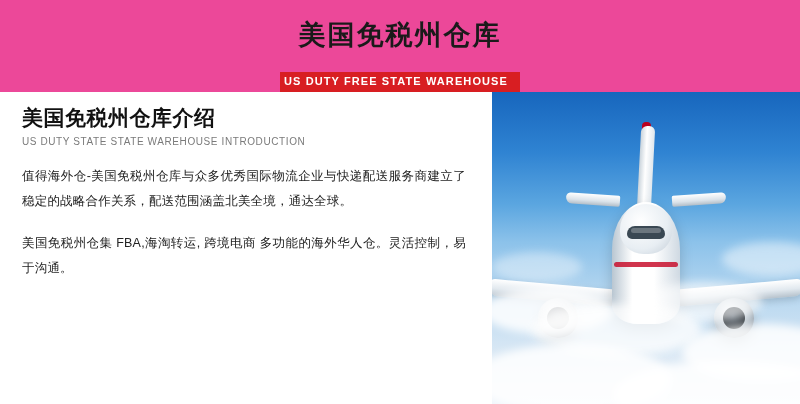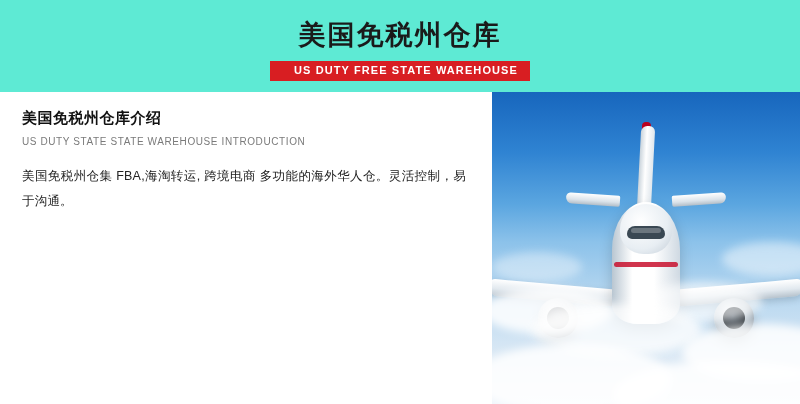--- a/index.html
+++ b/index.html
@@ -7,45 +7,45 @@
     margin: 0; padding: 0;
     width: 800px; height: 404px;
     background: #ffffff;
     font-family: "Liberation Sans", sans-serif;
     overflow: hidden;
   }
   .page {
     position: relative;
     width: 800px;
     height: 404px;
-    background: #5eead4;
+    background: #ec4899;
   }
 
   
   .header {
     width: 100%;
     padding-top: 18px;
     text-align: center;
   }
   .header-title {
     font-size: 27px;
     font-weight: bold;
     color: #1a1a1a;
     letter-spacing: 2px;
     line-height: 34px;
   }
   .header-sub {
     display: inline-block;
-    margin-top: 9px;
+    margin-top: 20px;
     background: #d81e22;
     color: #ffffff;
     font-size: 11px;
     font-weight: bold;
     letter-spacing: 1.1px;
-    padding: 3px 12px 4px 24px;
+    padding: 3px 12px 4px 4px;
     line-height: 13px;
     text-align: center;
   }
 
   
   .content {
     position: absolute;
     left: 0;
     top: 92px;
     width: 800px;
@@ -55,21 +55,21 @@
 
   .left-panel {
     width: 492px;
     height: 312px;
     background: #ffffff;
     padding: 14px 26px 0 22px;
     position: relative;
   }
 
   .intro-title {
-    font-size: 15px;
+    font-size: 21px;
     font-weight: bold;
     color: #111111;
     line-height: 24px;
     margin: 0 0 5px 0;
     letter-spacing: 0.5px;
   }
   .intro-sub {
     font-size: 10px;
     color: #7a7a7a;
     letter-spacing: 0.6px;
@@ -240,20 +240,21 @@
   <div class="header">
     <div class="header-title">美国免税州仓库</div>
     <div class="header-sub">US DUTY FREE STATE WAREHOUSE</div>
   </div>
 
   <div class="content">
 
     <div class="left-panel">
       <h2 class="intro-title">美国免税州仓库介绍</h2>
       <div class="intro-sub">US DUTY STATE STATE WAREHOUSE INTRODUCTION</div>
+      <p class="para">值得海外仓-美国免税州仓库与众多优秀国际物流企业与快递配送服务商建立了稳定的战略合作关系，配送范围涵盖北美全境，通达全球。</p>
       <p class="para">美国免税州仓集 FBA,海淘转运, 跨境电商 多功能的海外华人仓。灵活控制，易于沟通。</p>
 
     </div>
 
     <div class="right-panel">
       <div class="sky-top"></div>
       <div class="sky-bottom"></div>
 
       <div class="cloud c7"></div>
       <div class="cloud c8"></div>

